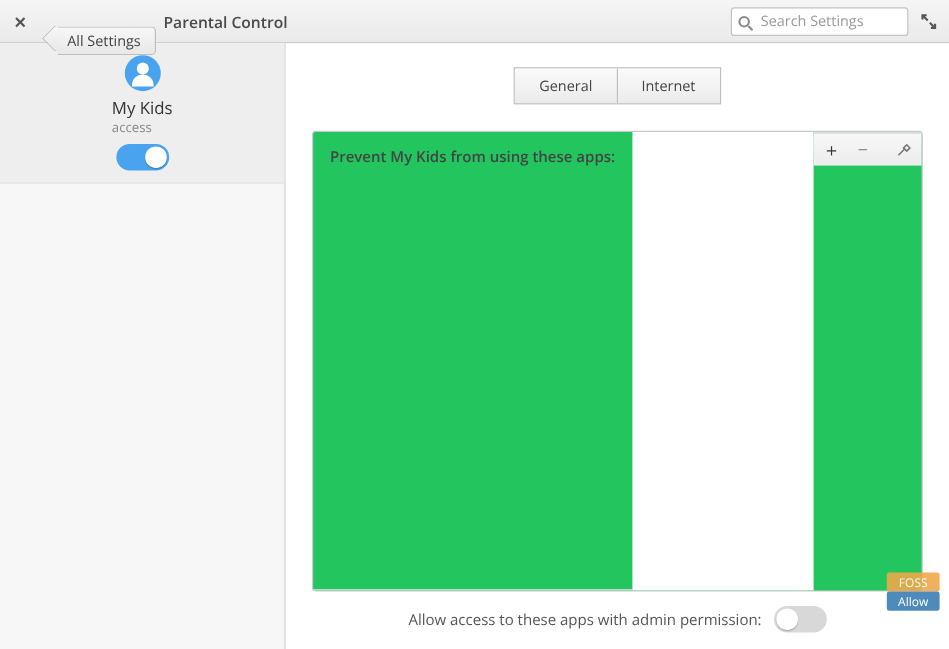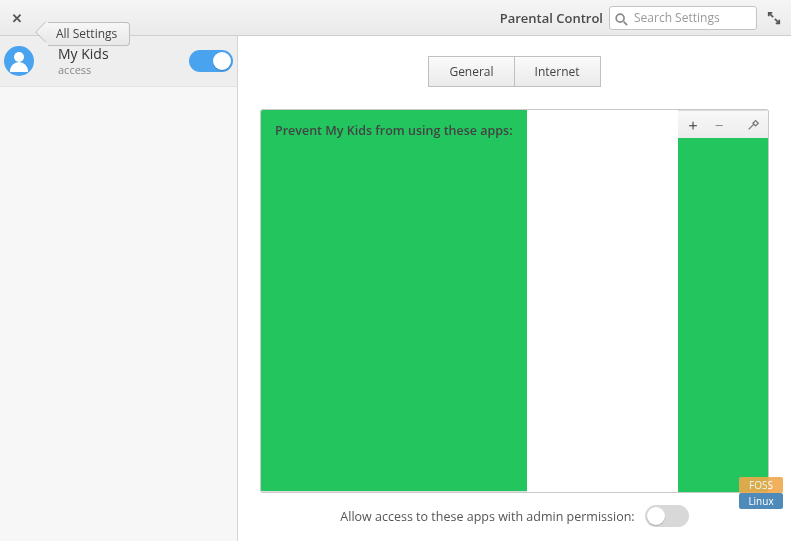--- a/index.html
+++ b/index.html
@@ -42,21 +42,21 @@
     left: -10px; top: 1px;
     width: 15px; height: 15px;
     background: linear-gradient(135deg,#f7f7f7,#e8e8e8);
     border-left: 1px solid #bfbfbf;
     border-bottom: 1px solid #bfbfbf;
     transform: rotate(45deg);
     border-radius: 2px;
   }
   .title {
     flex: 1;
-    text-align: right;
+    text-align: left;
     font-weight: 600;
     font-size: 13px;
     color: #4a4a4a;
   }
   .search-wrap {
     position: relative;
     width: 148px;
   }
   .search-wrap input {
     width: 100%;
@@ -82,24 +82,25 @@
   
   .body { display: flex; height: calc(100% - 36px); }
   .sidebar {
     width: 238px;
     background: #f7f7f7;
     border-right: 1px solid #d4d4d4;
   }
   .user-row {
     display: flex;
     align-items: center;
-    gap: 24px;
+    gap: 7px;
     padding: 10px 4px;
     border-bottom: 1px solid #e2e2e2;
     background: #eeeeee;
+    flex-direction: column;
   }
   .avatar {
     width: 30px; height: 30px; border-radius: 50%;
     background: #4aa3ef;
     position: relative;
     flex-shrink: 0;
   }
   .avatar::before {
     content:"";
     position:absolute;
@@ -298,16 +299,16 @@
 
     <div class="footer-row">
       <span>Allow access to these apps with admin permission:</span>
       <div class="switch off">
           <div class="knob"></div>
         </div>
     </div>
 
     <div class="watermark">
       <div class="top">FOSS</div>
-      <div class="bot">Linux</div>
+      <div class="bot">Allow</div>
     </div>
   </section>
 </div>
 
 </body></html>

